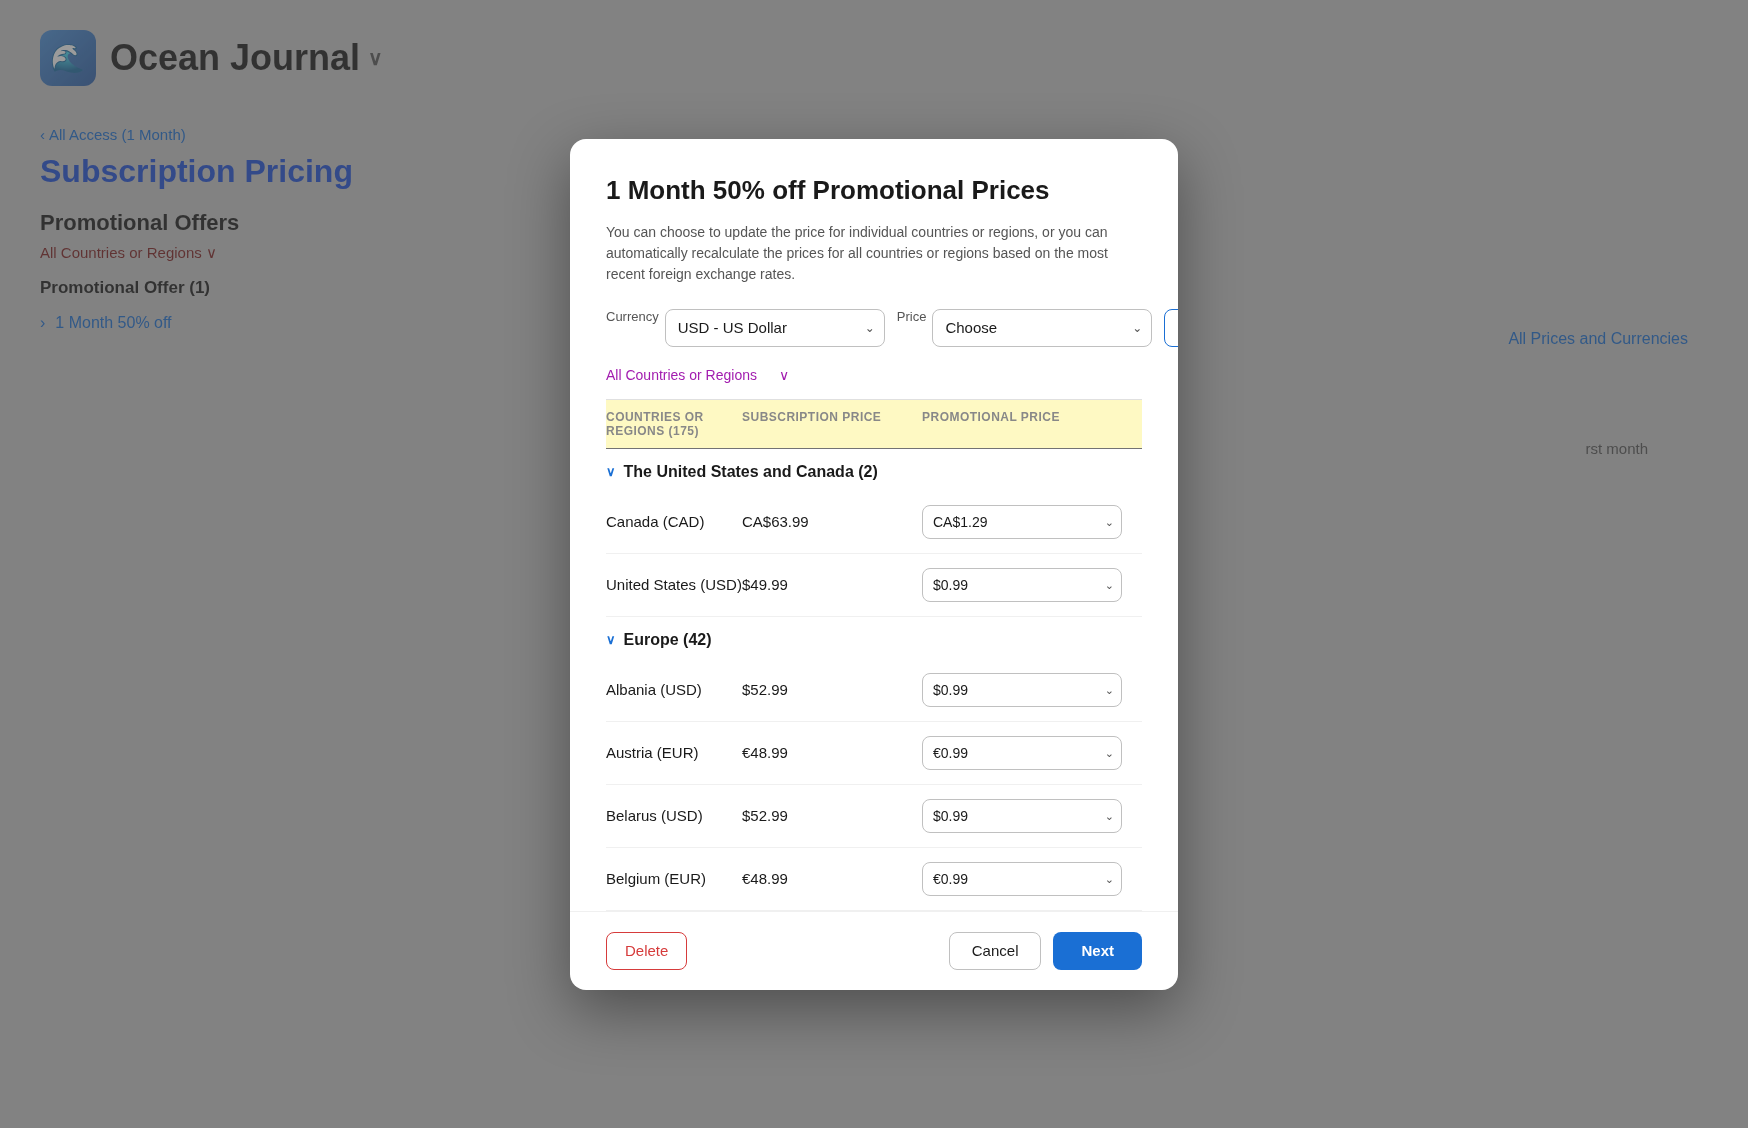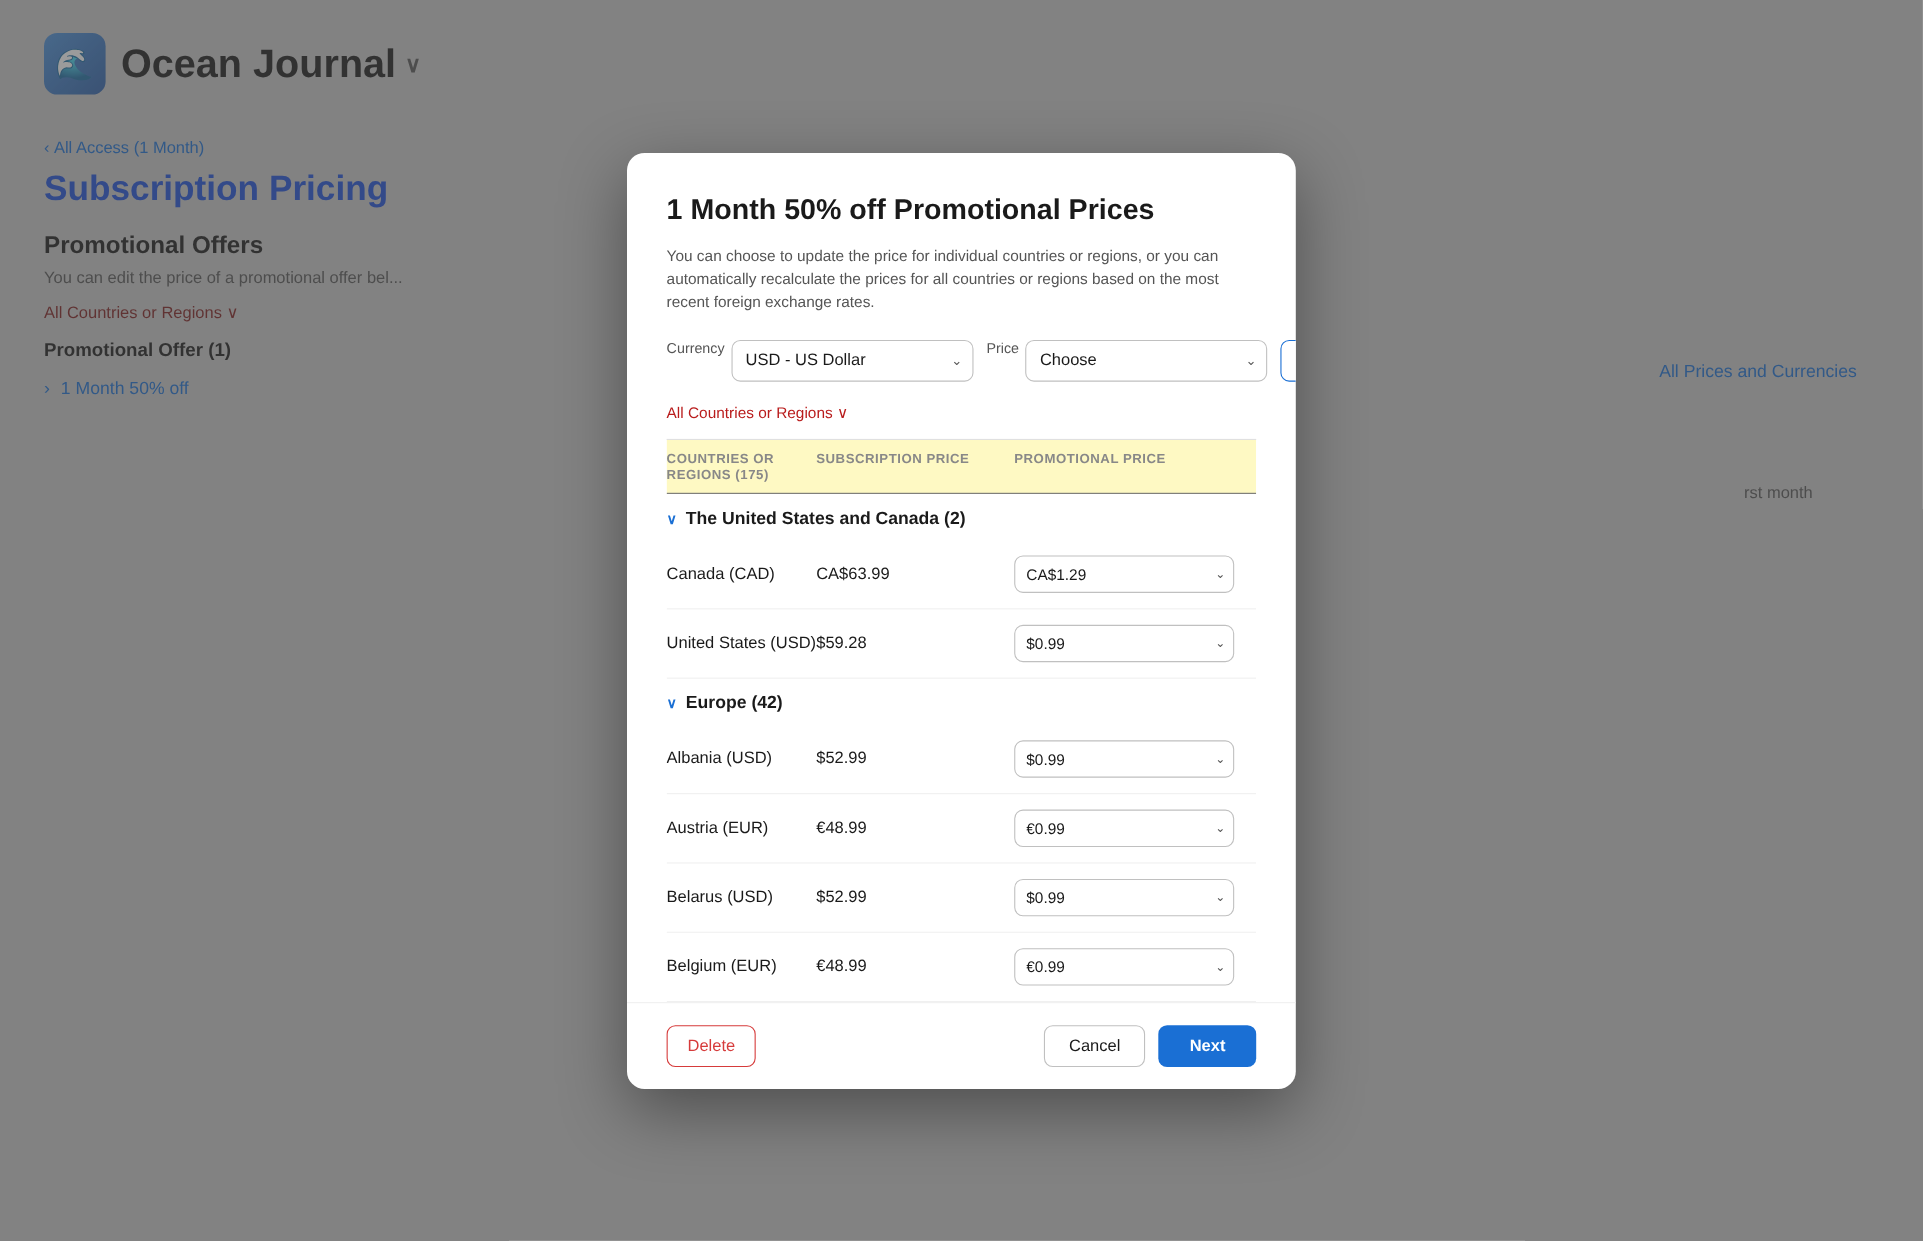--- a/index.html
+++ b/index.html
@@ -228,24 +228,24 @@
       font-size: 15px;
       font-weight: 500;
       cursor: pointer;
       white-space: nowrap;
       margin-bottom: 0;
       align-self: flex-end;
     }
 
     .all-countries-link {
       font-size: 14px;
-      color: #b91c1c;
+      color: #a21caf;
       display: flex;
       align-items: flex-end;
-      gap: 4px;
+      gap: 22px;
       margin-bottom: 16px;
       cursor: pointer;
     }
 
     
     .table-container {
       flex: 1;
       overflow-y: auto;
       border-top: 1px solid #e0e0e0;
     }
@@ -405,21 +405,20 @@
 
   <div class="breadcrumb">
     <span>‹</span>
     <span>All Access (1 Month)</span>
   </div>
 
   <div class="page-title-bg">Subscription Pricing</div>
 
 
   <div class="section-title-bg">Promotional Offers</div>
-  <div class="section-desc">You can edit the price of a promotional offer bel...</div>
   <div class="region-filter">All Countries or Regions ∨</div>
   <div class="offer-item">Promotional Offer (1)</div>
   <div class="offer-row">
     <span>›</span>
     <span>1 Month 50% off</span>
   </div>
 
   <div class="all-prices-link">All Prices and Currencies</div>
   <div class="first-month-text">rst month</div>
 </div>
@@ -487,21 +486,21 @@
                 <option>CA$1.29</option>
                 <option>CA$0.99</option>
               </select>
               <span class="promo-select-arrow">⌄</span>
             </div>
             <div></div>
           </div>
 
           <div class="table-row">
             <div class="country-name">United States (USD)</div>
-            <div class="sub-price">$59.28</div>
+            <div class="sub-price">$49.99</div>
             <div class="promo-select-wrapper">
               <select>
                 <option>$0.99</option>
                 <option>$1.99</option>
               </select>
               <span class="promo-select-arrow">⌄</span>
             </div>
             <div></div>
           </div>
         </div>

